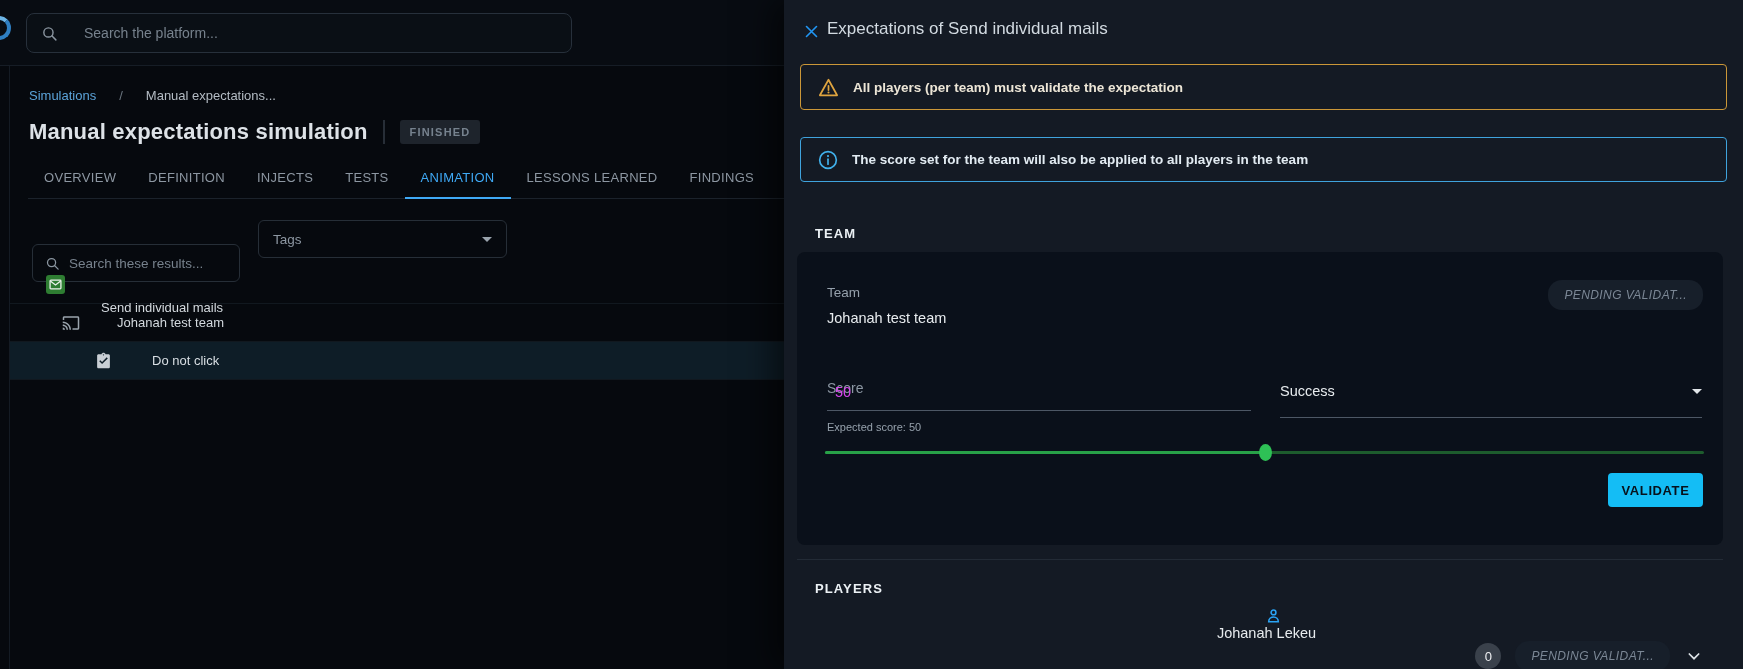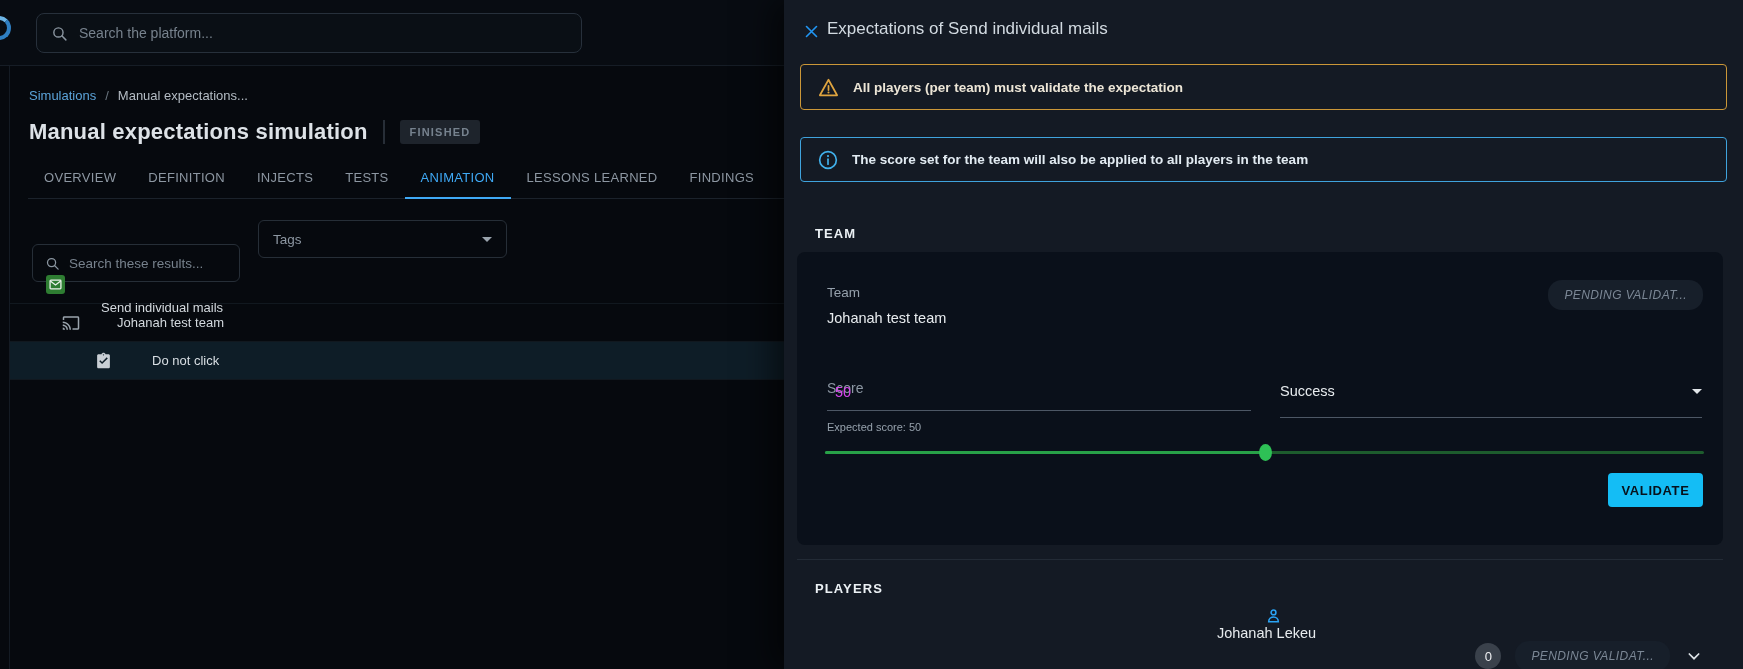--- a/index.html
+++ b/index.html
@@ -4,26 +4,26 @@
 <style>
   * { margin:0; padding:0; box-sizing:border-box; }
   html,body { width:1743px; height:669px; overflow:hidden; }
   body { font-family:"Liberation Sans", sans-serif; background:#06090e; color:#d7dce1; }
   #app { position:relative; width:1743px; height:669px; }
 
   
   .main { position:absolute; left:0; top:0; width:784px; height:669px; background:#06090e; }
   .topbar { position:absolute; left:0; top:0; width:784px; height:66px; background:#080c12; border-bottom:1px solid #161d26; }
   .logo-frag { position:absolute; left:-13px; top:16px; width:24px; height:24px; border:4px solid #2f7fc2; border-top-color:#6db5e6; border-radius:50%; }
-  .search-global { position:absolute; left:36px; top:13px; width:546px; height:40px; border:1px solid #27303b; border-radius:8px; background:#0a0f15; display:flex; align-items:center; padding:0 14px; gap:11px; }
+  .search-global { position:absolute; left:26px; top:13px; width:546px; height:40px; border:1px solid #27303b; border-radius:8px; background:#0a0f15; display:flex; align-items:center; padding:0 14px; gap:26px; }
   .search-global input { flex:1; background:transparent; border:none; outline:none; color:#cfd6dc; font-size:14px; font-family:"Liberation Sans", sans-serif; }
   .search-global input::placeholder { color:#77828d; }
   .left-vline { position:absolute; left:9px; top:66px; bottom:0; width:1px; background:#141b24; }
 
-  .breadcrumb { position:absolute; left:29px; top:88px; font-size:13px; display:flex; gap:9px; align-items:center; }
+  .breadcrumb { position:absolute; left:29px; top:88px; font-size:13px; display:flex; gap:23px; align-items:center; }
   .breadcrumb .bc-link { color:#5ba3d9; }
   .breadcrumb .bc-sep { color:#6b7680; }
   .breadcrumb .bc-current { color:#b4bcc4; }
 
   .title-row { position:absolute; left:29px; top:119px; display:flex; align-items:center; gap:15px; }
   .page-title { font-size:22px; font-weight:700; color:#dde2e7; letter-spacing:.2px; }
   .title-div { width:2px; height:24px; background:#272e37; }
   .status-badge { background:#1e242c; color:#76828e; font-size:11px; font-weight:700; letter-spacing:1.2px; padding:6px 10px; border-radius:3px; }
 
   .tabs { position:absolute; left:28px; top:158px; right:0; height:41px; display:flex; border-bottom:1px solid #1b222b; }

